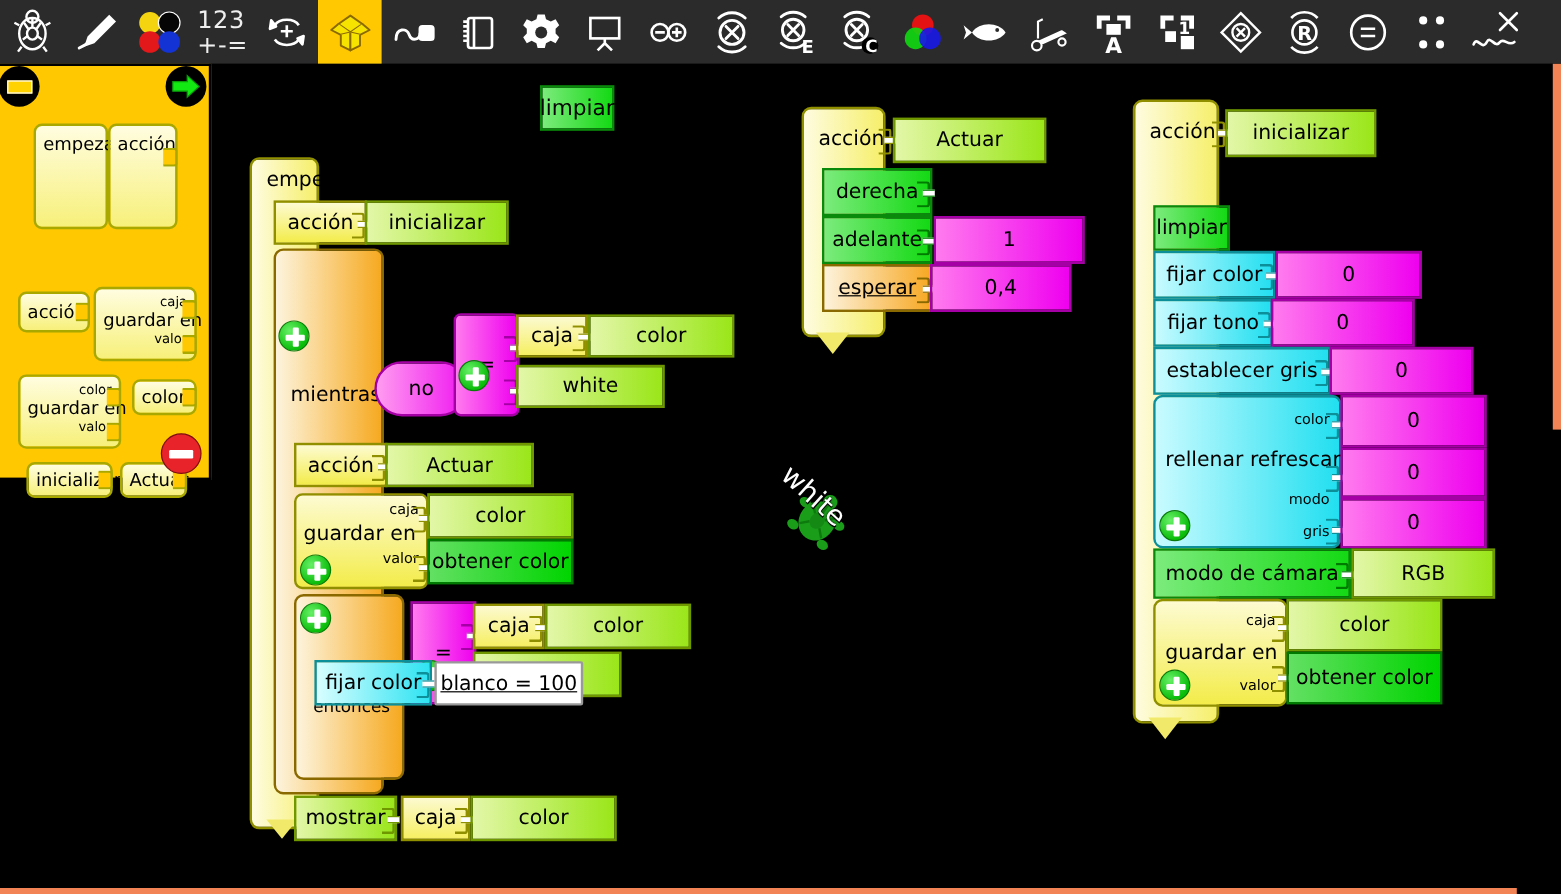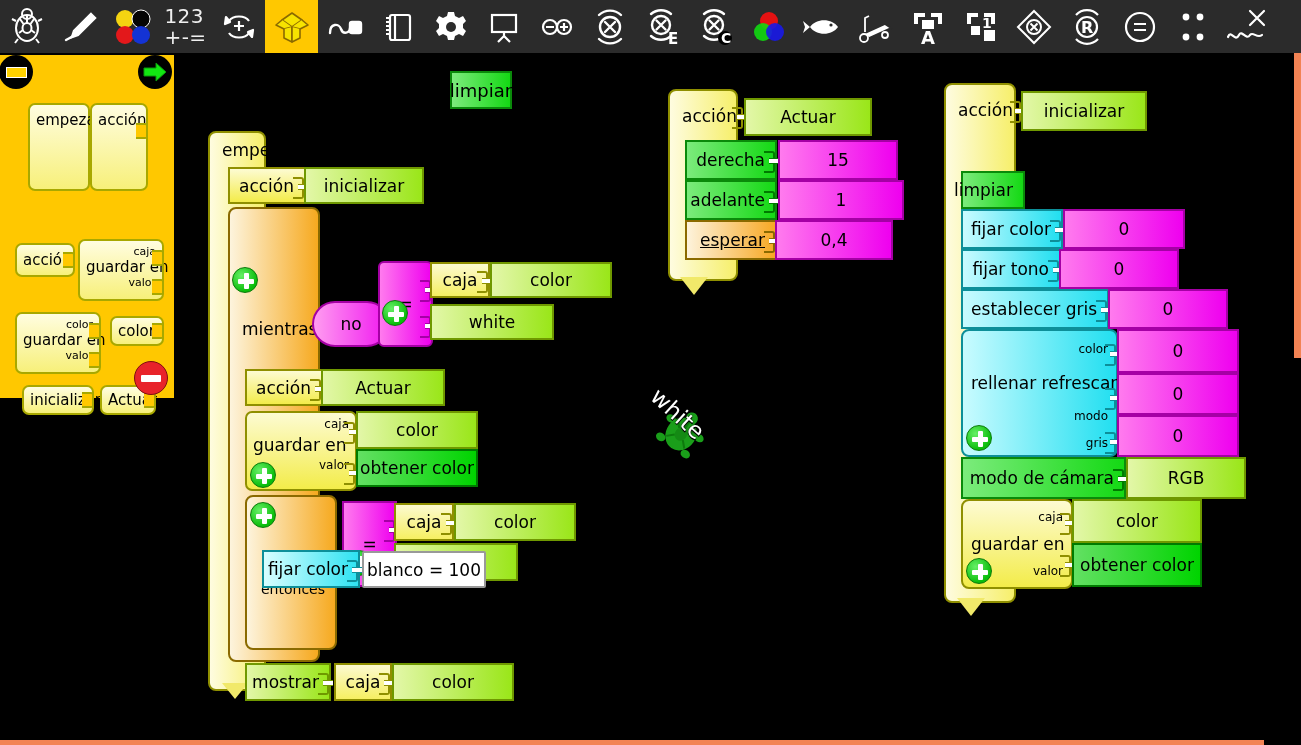--- a/index.html
+++ b/index.html
@@ -68,34 +68,34 @@
 
   
   #canvas{ position:absolute; left:0; top:53px; width:1301px; height:692px; }
 
   .b{
     position:absolute; display:flex; align-items:center;
     justify-content:center;
     font-size:17px; color:#000; white-space:nowrap;
     border-radius:0; padding:0 10px;
   }
-  .b.lbl-left{ justify-content:flex-end; }
+  .b.lbl-left{ justify-content:center; }
 
   
   .c-yellow   { background:linear-gradient(to bottom,#fdfbd2,#f3ec4a); border:2px solid #8f8f00;}
   .c-yellow2  { background:linear-gradient(to bottom,#fcfad0,#f6ef62); border:2px solid #8f8f00;}
   .c-green    { background:linear-gradient(to right,#e3f7a8,#9ae619); border:2px solid #6f9800;}
   .c-green-d  { background:linear-gradient(to right,#63e063,#00d400); border:2px solid #007a00;}
   .c-green-b  { background:linear-gradient(to right,#7ceb7c,#14d914); border:2px solid #0a8a0a;}
   .c-orange   { background:linear-gradient(to right,#fdf3dc,#f7a823); border:2px solid #8a6a00;text-decoration:underline;}
   .c-magenta  { background:linear-gradient(to right,#ff9cf0,#f018f0); border:2px solid #a500a5;}
   .c-magenta2 { background:linear-gradient(to right,#ff7bee,#ef00ef); border:2px solid #a500a5;}
   .c-cyan     { background:linear-gradient(to right,#d8feff,#2ee3f2); border:2px solid #0d8f99;}
   .c-cyan-d   { background:linear-gradient(to right,#c9fbff,#21dff0); border:2px solid #0d8f99;}
-  .c-white    { background:#fff; border:2px solid #999;}
+  .c-white    { background:#fff; border:2px solid #999;text-decoration:underline;}
 
   .plug{
     position:absolute; right:-3px; top:50%; transform:translateY(-50%);
     width:14px; height:18px; pointer-events:none;
   }
   .plug::before{
     content:""; position:absolute; left:0; top:0; width:9px; height:18px;
     border:2px solid currentColor; border-left:none; border-radius:0 3px 3px 0;
     background:transparent;
   }
@@ -546,23 +546,20 @@
   </div>
   <span class="plug plug-y" style="left:732px; top:54px; transform:none;"></span>
   <div class="b c-green" style="left:744px; top:45px; width:128px; height:38px;">
     <span>Actuar</span>
   </div>
   <div style="position:absolute;left:680px;top:224px;width:0;height:0;border-left:14px solid transparent;border-right:14px solid transparent;border-top:18px solid #f1e96a;"></div>
 
   <div class="b c-green-b lbl-left" style="left:685px; top:87px; width:92px; height:40px;">
     <span>derecha</span>
     <span class="plug plug-gd"></span>
-  </div>
-  <div class="b c-magenta2" style="left:778px; top:87px; width:120px; height:40px;">
-    <span>15</span>
   </div>
 
   <div class="b c-green-b lbl-left" style="left:685px; top:127px; width:92px; height:40px;">
     <span>adelante</span>
     <span class="plug plug-gd"></span>
   </div>
   <div class="b c-magenta2" style="left:778px; top:127px; width:126px; height:40px;">
     <span>1</span>
   </div>
 

